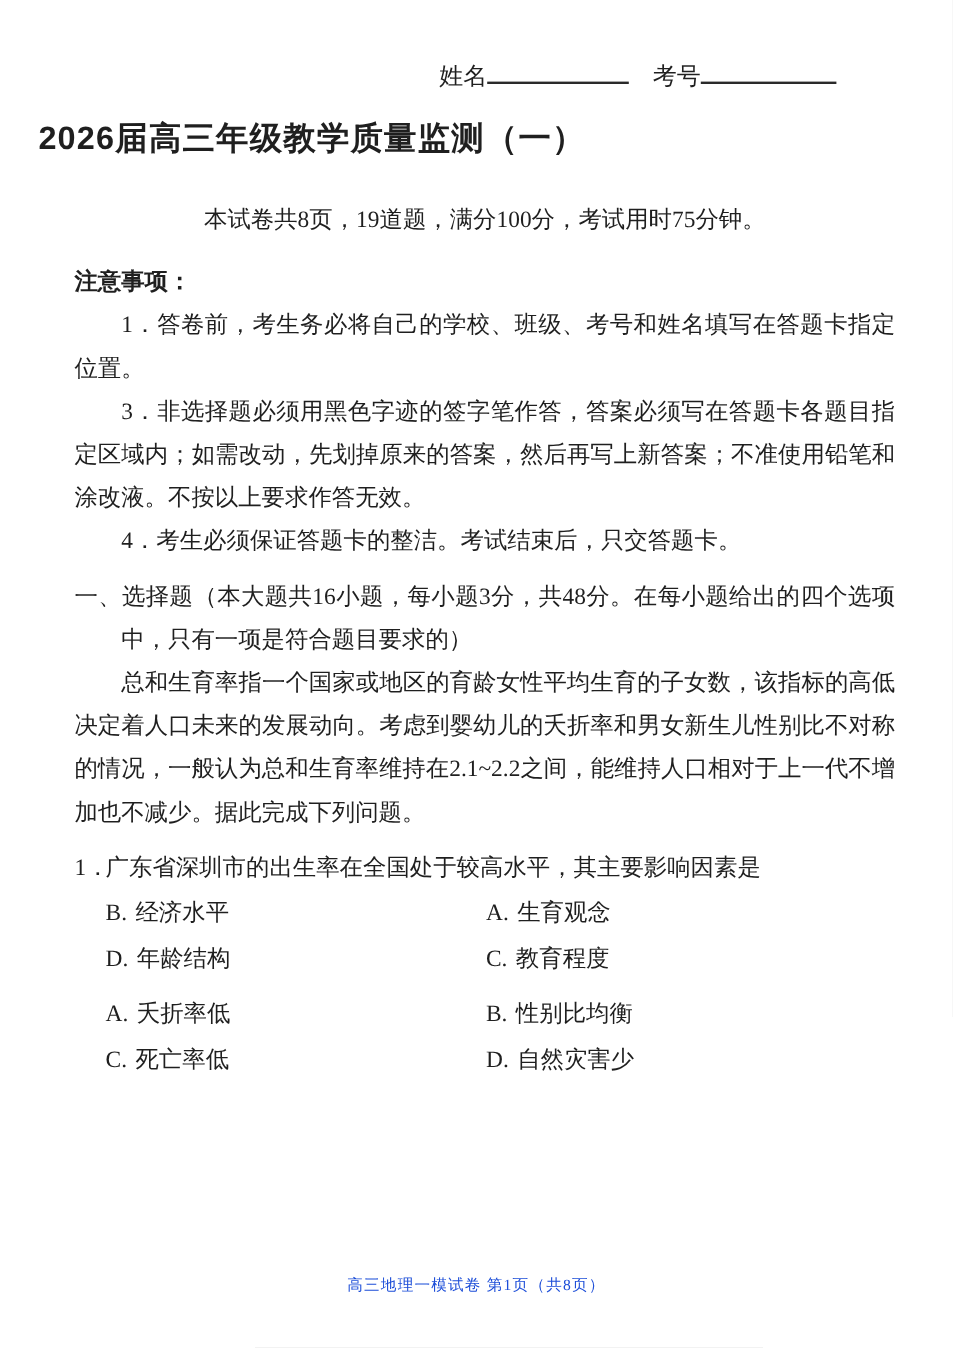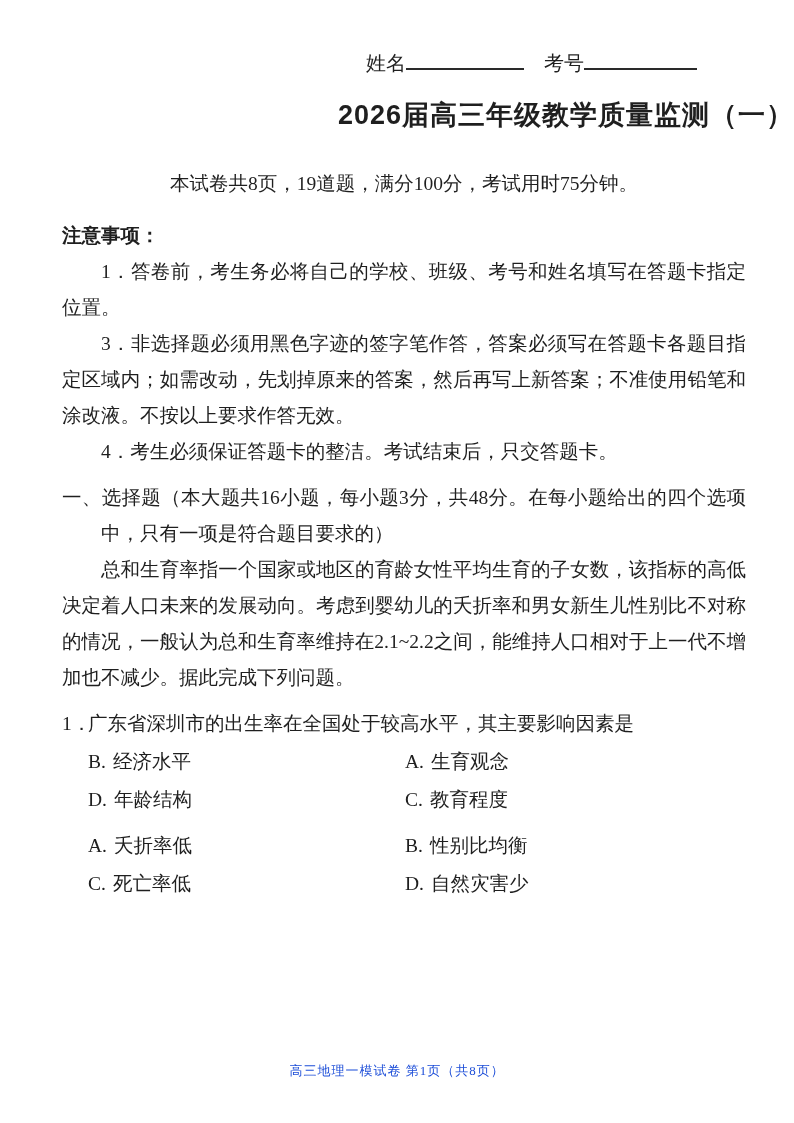--- a/index.html
+++ b/index.html
@@ -30,21 +30,21 @@
     display: inline-block;
     height: 22px;
     border-bottom: 2px solid #2a2a2a;
     vertical-align: baseline;
   }
   .blank-name { width: 118px; margin-right: 20px; }
   .blank-no   { width: 113px; }
 
   .title {
     padding-top: 96px;
-    text-align: right;
+    text-align: left;
     font-size: 27px;
     line-height: 38px;
     font-weight: bold;
     letter-spacing: 1px;
     padding-left: 32px;
   }
   .title .year { font-family: "Liberation Sans", "DejaVu Sans", sans-serif; font-weight: bold; }
   .subtitle {
     margin-top: 20px;
     text-align: center;

